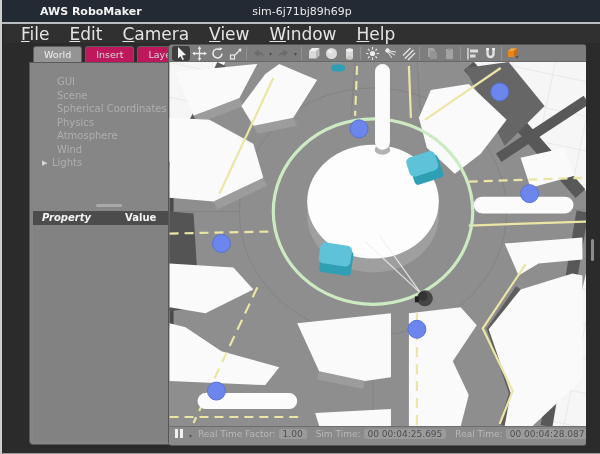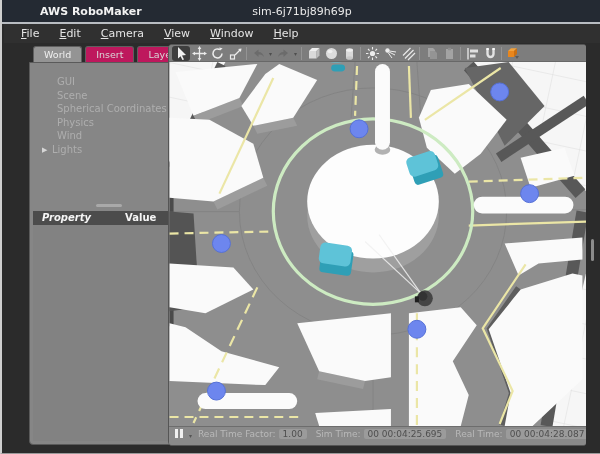--- a/index.html
+++ b/index.html
@@ -8,21 +8,21 @@
   #app { position:absolute; inset:0; background:#2b2b2b; border-left:2px solid #cfcfcf; border-bottom:1px solid #9a9a9a; }
 
   
   .titlebar { position:absolute; left:0; top:0; width:600px; height:22px; background:#242a33; display:flex; align-items:center; }
   .titlebar .app-title { color:#f2f2f2; font-size:11px; font-weight:bold; margin-left:38px;text-align:right; }
   .titlebar .win-title { position:absolute; left:50%; transform:translateX(-50%); color:#e8e8e8; font-size:11px; }
   .title-sep { position:absolute; left:0; top:22px; width:600px; height:2px; background:#b9bdc2; }
 
   
   .menubar { position:absolute; left:2px; top:24px; width:598px; height:19px; background:#303030; display:flex; align-items:center; padding-left:8px; gap:2px; }
-  .menu-item { color:#e4e4e4; font-size:11px; padding:2px 9px; cursor:default; }
+  .menu-item { color:#e4e4e4; font-size:17px; padding:2px 9px; cursor:default; }
   .menu-item u { text-decoration:underline; }
 
   
   .left-panel { position:absolute; left:7px; top:46px; width:179px; height:399px;padding-left:20px; }
   .tabs { display:flex; gap:3px; padding-left:4px; height:16px; }
   .tab { font-size:9.5px; color:#d9d9d9; background:#be185d; border:1px solid #5f5f5f; border-bottom:none; border-radius:3px 3px 0 0; padding:1px 10px 0 10px; line-height:13px; }
   .tab.active { background:#949494; color:#f0f0f0; position:relative; z-index:2; }
   .panel-body { background:#868686; border:1px solid #5a5a5a; border-radius:0 4px 4px 4px; height:383px; position:relative; overflow:hidden; }
   .tree { padding-top:12px; }
   .tree-item { font-size:10px; color:#aeaeae; line-height:13.5px; padding-left:27px; white-space:nowrap; }
@@ -83,20 +83,21 @@
         <div class="tab active">World</div>
         <div class="tab">Insert</div>
         <div class="tab">Layers</div>
       </div>
     <div class="panel-body">
       <div class="tree" id="tree">
           <div class="tree-item">GUI</div>
           <div class="tree-item">Scene</div>
           <div class="tree-item">Spherical Coordinates</div>
           <div class="tree-item">Physics</div>
+          <div class="tree-item">Atmosphere</div>
           <div class="tree-item">Wind</div>
           <div class="tree-item expandable"><span class="arrow">▶</span>Lights</div>
         </div>
       <div class="splitter-grip"></div>
       <div class="prop-header">
         <span class="prop-col-1">Property</span>
         <span class="prop-col-2">Value</span>
       </div>
       <div class="prop-empty"></div>
     </div>

